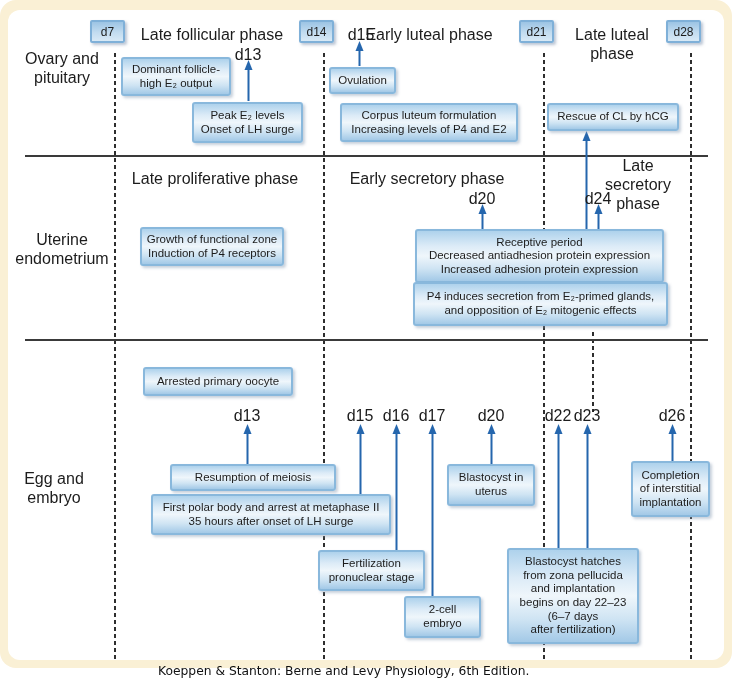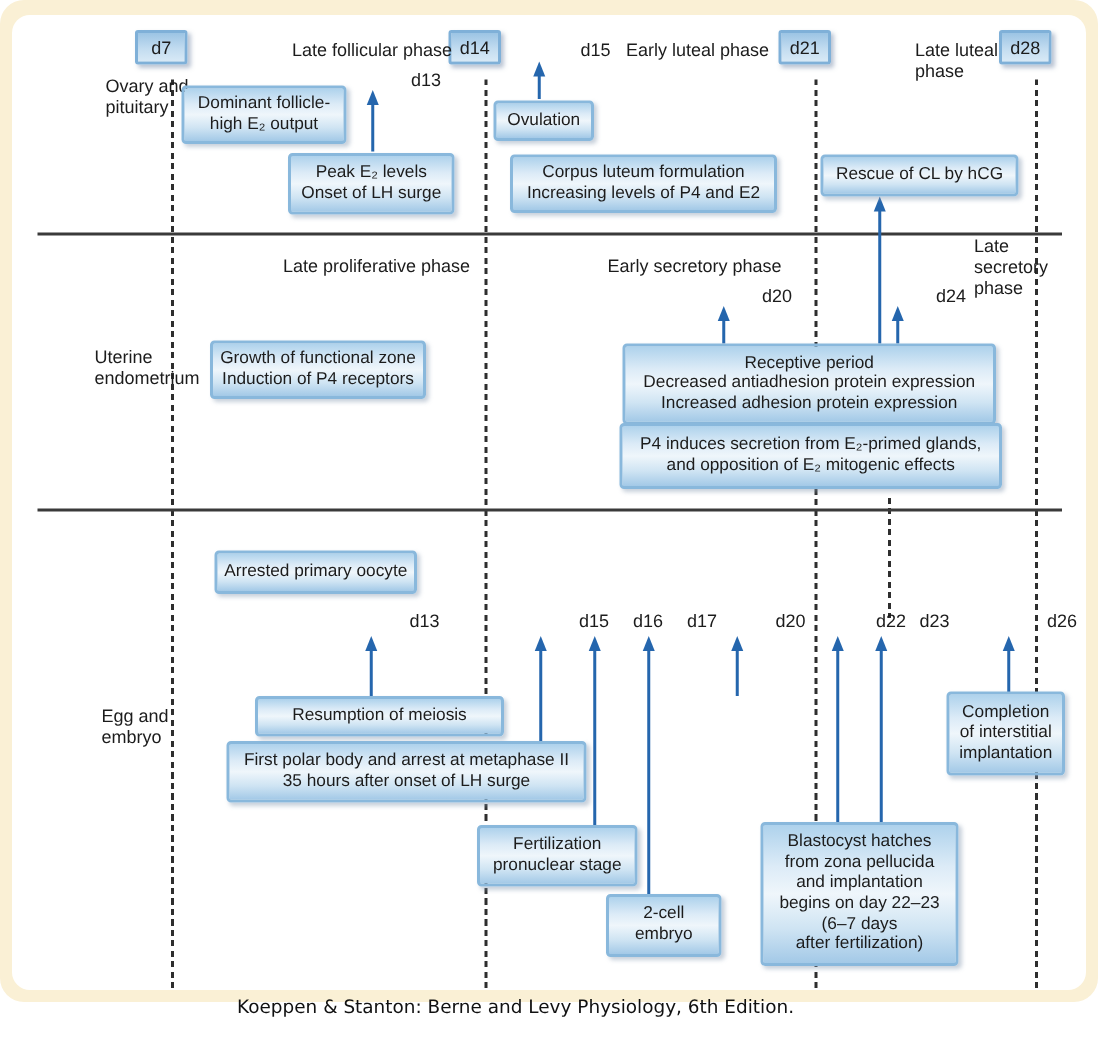--- a/index.html
+++ b/index.html
@@ -52,21 +52,21 @@
   .daybox {
     position:absolute; z-index:4; box-sizing:border-box; width:35px; height:23px;
     background:linear-gradient(180deg,#9cc4e4 0%,#c2dcf0 55%,#d8e9f6 100%);
     border:2px solid #7fb0d8; border-radius:2px;
     box-shadow:2px 2px 3px rgba(120,140,170,0.5);
     display:flex; align-items:center; justify-content:center;
     font-size:12px; color:#1c1c1c;
   }
   .plabel, .dlabel, .rlabel {
     position:absolute; z-index:4; transform:translateX(-50%);
-    white-space:pre-line; text-align:left; font-size:12px; line-height:1.18;margin-left:36px;
+    white-space:pre-line; text-align:center; font-size:16px; line-height:1.18;
   }
   .footer {
     position:absolute; left:158px; top:664px; z-index:5;
     font-family:"DejaVu Sans", sans-serif; font-size:12.3px; line-height:1.26; color:#111;
     white-space:nowrap;
   }
 </style>
 </head>
 <body>
 
@@ -143,28 +143,30 @@
 
       <div class="arrow" style="left:239px;top:414px;height:40px"></div>
       <div class="arrow" style="left:352px;top:414px;height:70px"></div>
       <div class="arrow" style="left:388px;top:414px;height:127px"></div>
       <div class="arrow" style="left:424px;top:414px;height:173px"></div>
       <div class="arrow" style="left:483px;top:414px;height:40px"></div>
       <div class="arrow" style="left:550px;top:414px;height:125px"></div>
       <div class="arrow" style="left:579px;top:414px;height:125px"></div>
       <div class="arrow" style="left:664px;top:414px;height:38px"></div>
 
-      <div class="bbox" style="left:135px;top:357px;width:135px;height:29px">Arrested primary oocyte</div>
+      <div class="bbox" style="left:135px;top:357px;width:150px;height:29px">Arrested primary oocyte</div>
       <div class="bbox" style="left:162px;top:454px;width:166px;height:27px">Resumption of meiosis</div>
       <div class="bbox" style="left:143px;top:484px;width:240px;height:41px">First polar body and arrest at metaphase II
 35 hours after onset of LH surge</div>
       <div class="bbox" style="left:310px;top:540px;width:107px;height:41px">Fertilization
 pronuclear stage</div>
       <div class="bbox" style="left:396px;top:586px;width:77px;height:42px">2-cell
 embryo</div>
+      <div class="bbox" style="left:439px;top:454px;width:88px;height:42px">Blastocyst in
+uterus</div>
       <div class="bbox" style="left:499px;top:538px;width:132px;height:96px">Blastocyst hatches
 from zona pellucida
 and implantation
 begins on day 22–23
 (6–7 days
 after fertilization)</div>
       <div class="bbox" style="left:623px;top:451px;width:79px;height:56px">Completion
 of interstitial
 implantation</div>
 

